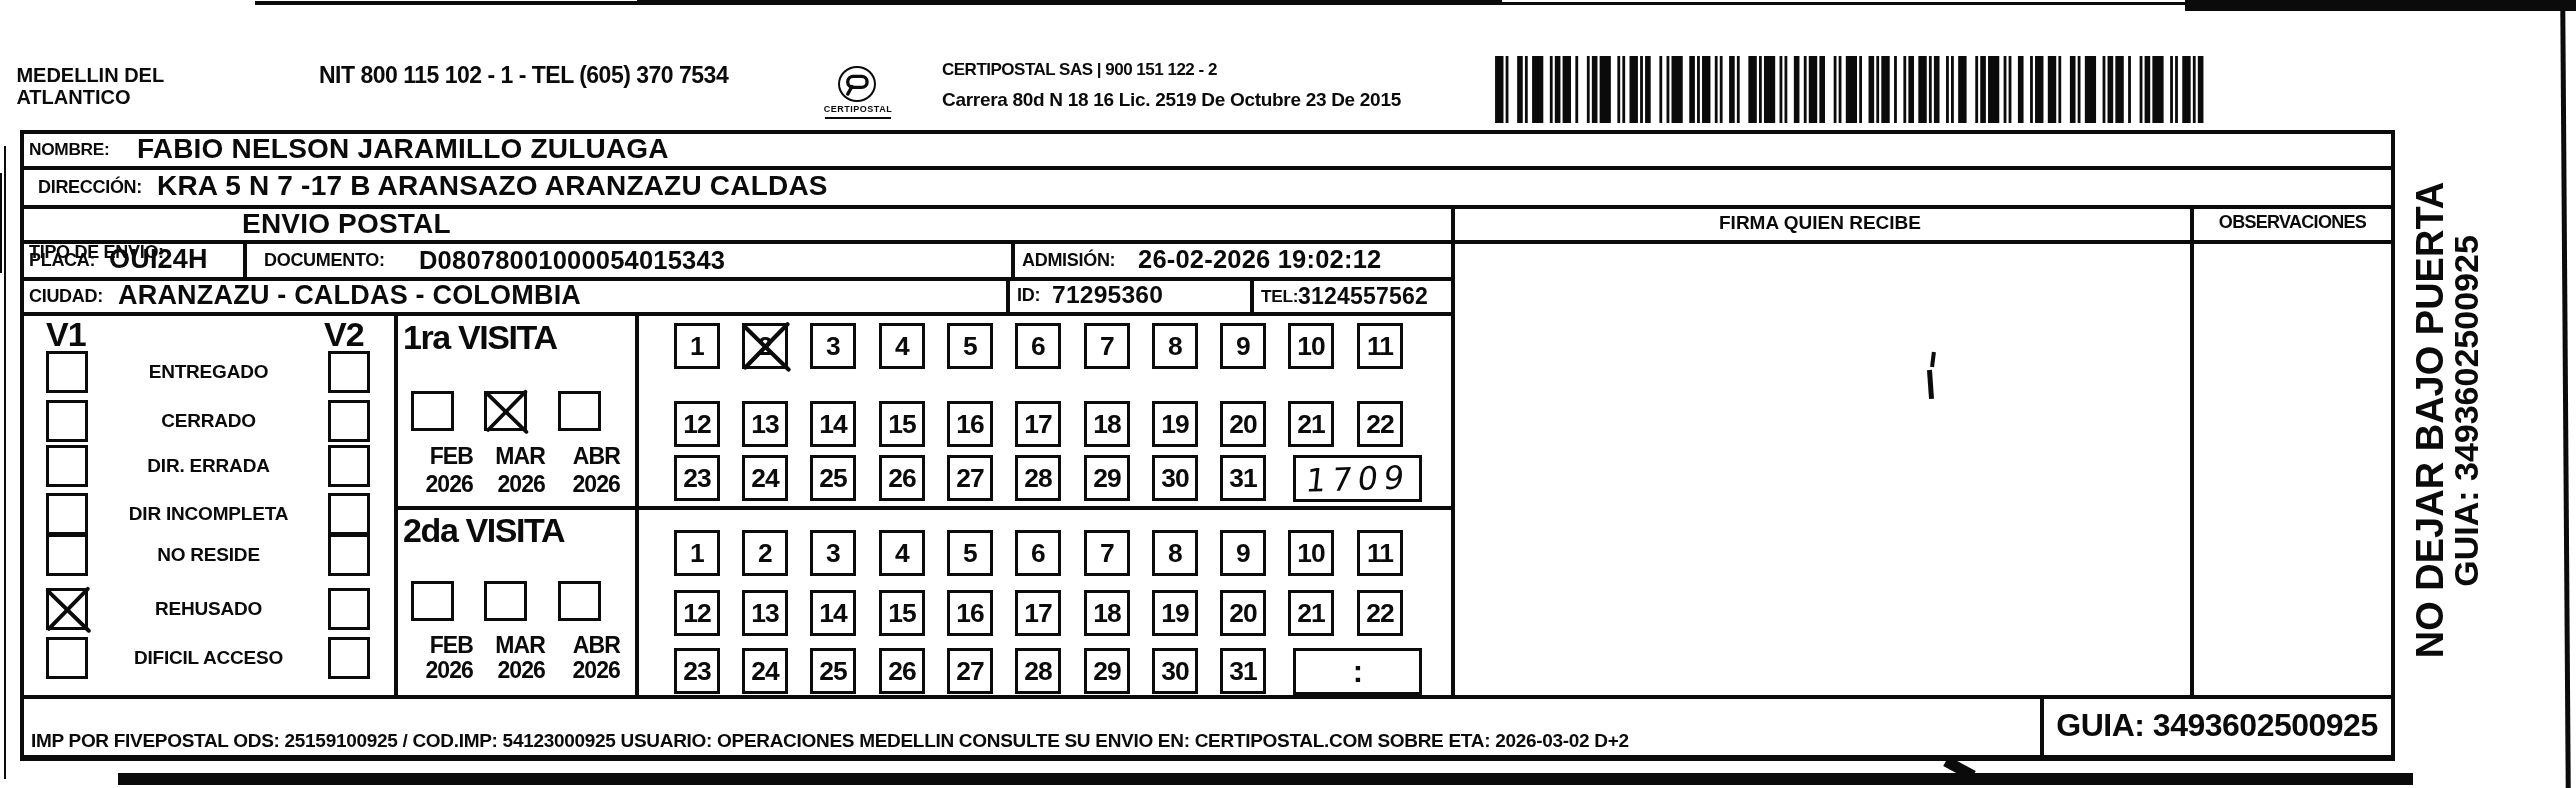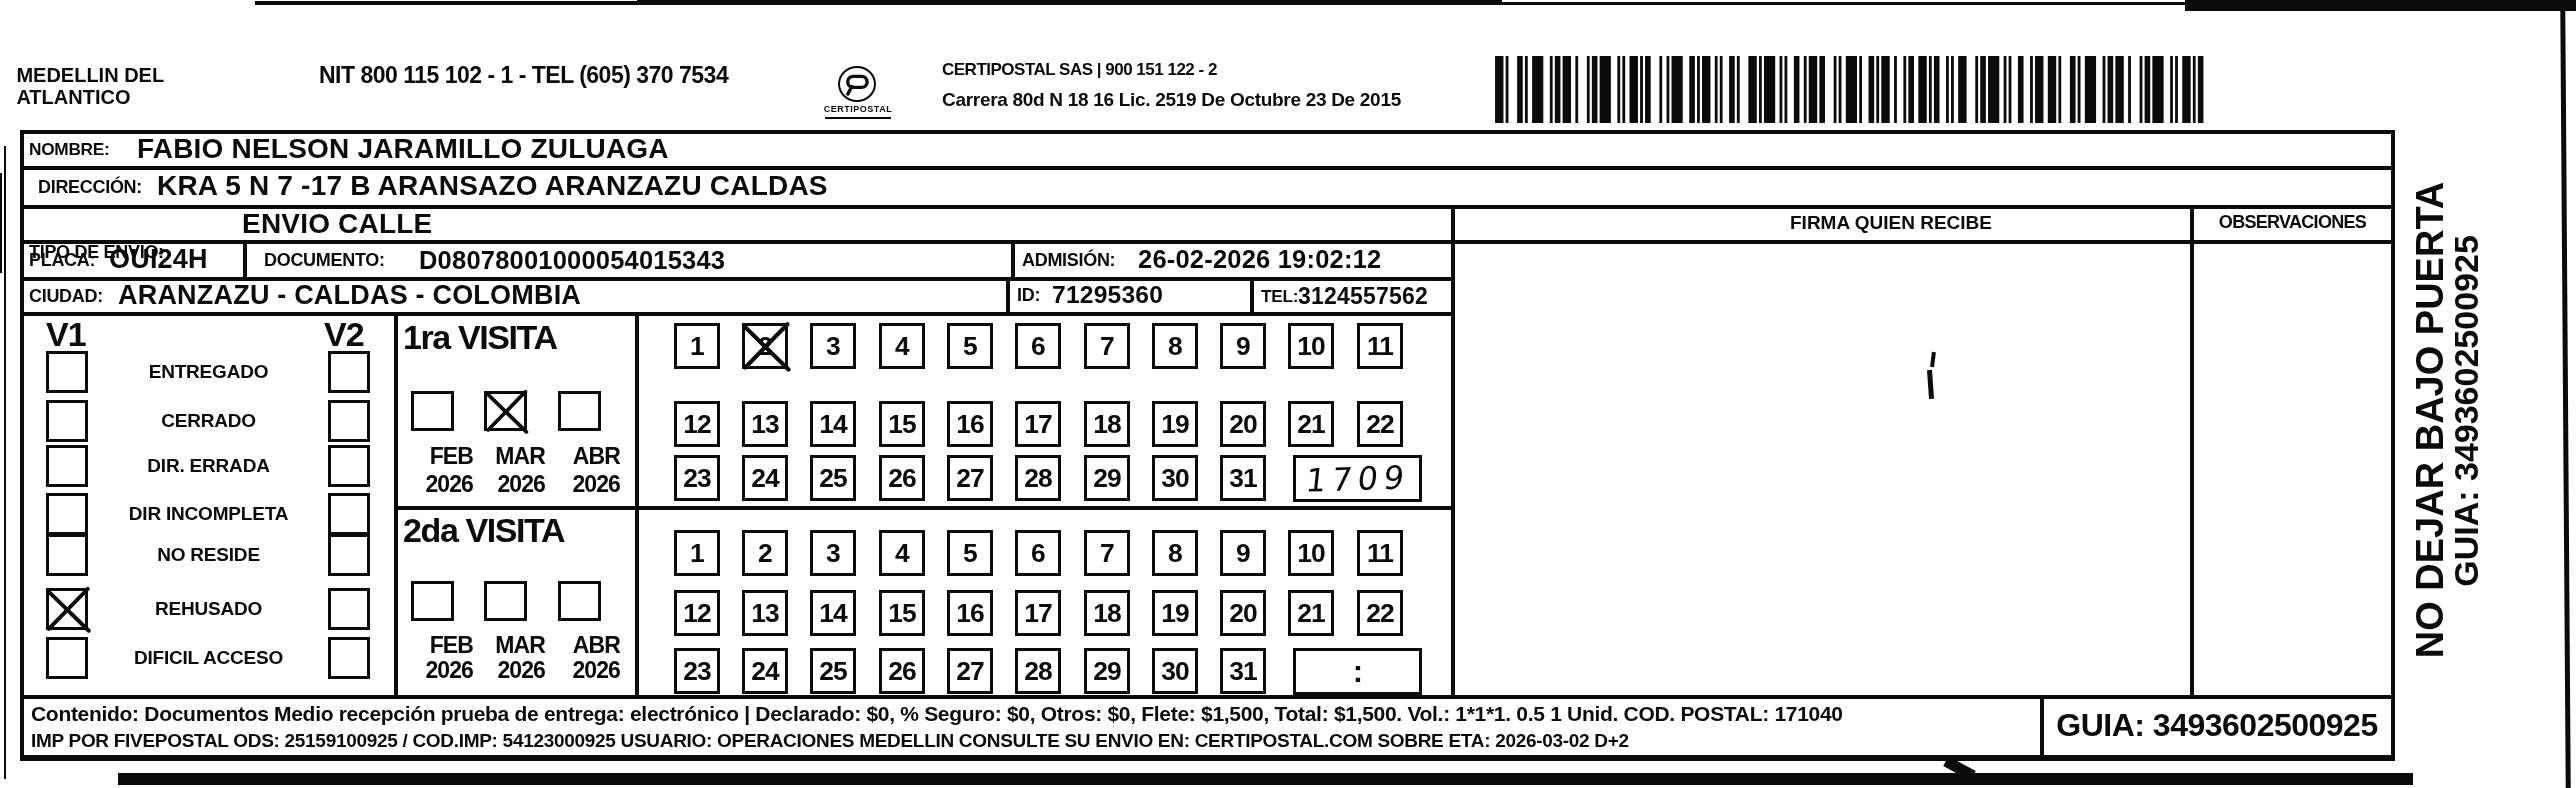--- a/index.html
+++ b/index.html
@@ -152,23 +152,23 @@
   <div class="vl" style="left:635px;top:312px;width:3.6px;height:386px;"></div>
   <div class="vl" style="left:2040px;top:695px;width:3.6px;height:64px;"></div>
 
   <div class="lbl" style="left:29px;top:139px;font-size:17.3px;">NOMBRE:</div>
   <div class="val" style="left:137px;top:133px;font-size:28px;">FABIO NELSON JARAMILLO ZULUAGA</div>
 
   <div class="lbl" style="left:38px;top:177px;font-size:18px;">DIRECCIÓN:</div>
   <div class="val" style="left:157px;top:170px;font-size:28px;">KRA 5 N 7 -17 B ARANSAZO ARANZAZU CALDAS</div>
 
   <div class="lbl" style="left:29px;top:213px;font-size:18px;margin-top:29px;">TIPO DE ENVIO:</div>
-  <div class="val" style="left:242px;top:208px;font-size:28px;">ENVIO CALLE</div>
-
-  <div class="hdr" style="left:1451px;top:212px;width:880px;text-align:center;font-size:19px;">FIRMA QUIEN RECIBE</div>
+  <div class="val" style="left:242px;top:208px;font-size:28px;">ENVIO POSTAL</div>
+
+  <div class="hdr" style="left:1451px;top:212px;width:738px;text-align:center;font-size:19px;">FIRMA QUIEN RECIBE</div>
   <div class="hdr" style="left:2190px;top:212px;width:205px;text-align:center;font-size:18px;letter-spacing:-0.7px;">OBSERVACIONES</div>
 
   <div class="lbl" style="left:29px;top:250px;font-size:18px;">PLACA:</div>
   <div class="val" style="left:109px;top:244px;font-size:27px;">OUI24H</div>
 
   <div class="lbl" style="left:264px;top:250px;font-size:18px;">DOCUMENTO:</div>
   <div class="val" style="left:419px;top:246px;font-size:25.5px;">D08078001000054015343</div>
 
   <div class="lbl" style="left:1022px;top:250px;font-size:18px;">ADMISIÓN:</div>
   <div class="val" style="left:1138px;top:245px;font-size:25.5px;">26-02-2026 19:02:12</div>
@@ -181,21 +181,20 @@
 
   <div class="lbl" style="left:1261px;top:286px;font-size:17.3px;">TEL:</div>
   <div class="val" style="left:1298px;top:283px;font-size:23px;">3124557562</div>
 
   <div class="hdr" style="left:46px;top:315px;font-size:34px;letter-spacing:-0.9px;">V1</div>
   <div class="hdr" style="left:324px;top:315px;font-size:34px;letter-spacing:-0.9px;">V2</div>
 
   <div class="hdr" style="left:403px;top:318px;font-size:34px;letter-spacing:-1.4px;">1ra VISITA</div>
   <div class="hdr" style="left:403px;top:511px;font-size:34px;letter-spacing:-1.4px;">2da VISITA</div>
 
-  <div class="lbl" style="left:31px;top:702px;font-size:21px;font-weight:600;">Contenido: Documentos Medio recepción prueba de entrega: electrónico | Declarado: $0, % Seguro: $0, Otros: $0, Flete: $1,500, Total: $1,500. Vol.: 1*1*1. 0.5  1 Unid. COD. POSTAL: 171040</div>
   <div class="lbl" style="left:31px;top:730px;font-size:19px;">IMP POR FIVEPOSTAL ODS: 25159100925 / COD.IMP: 54123000925 USUARIO: OPERACIONES MEDELLIN CONSULTE SU ENVIO EN: CERTIPOSTAL.COM SOBRE ETA: 2026-03-02 D+2</div>
   <div class="hdr" style="left:2043px;top:695px;width:348px;height:61px;display:flex;align-items:center;justify-content:center;font-size:32px;font-weight:600;letter-spacing:-0.5px;">GUIA: 3493602500925</div>
 
   <div class="vtext" style="left:2147px;top:399px;width:565px;height:42px;font-size:38px;transform:rotate(-90deg);">NO DEJAR BAJO PUERTA</div>
   <div class="vtext" style="left:2256px;top:392px;width:419px;height:38px;font-size:34px;font-weight:600;transform:rotate(-90deg);">GUIA: 3493602500925</div>
 
   <div class="art" style="left:1931px;top:352px;width:3.6px;height:14.6px;transform:rotate(7deg);"></div>
   <div class="art" style="left:1928px;top:370px;width:4.6px;height:29px;transform:rotate(-4deg);"></div>
 
   <div class="art" style="left:255px;top:0.9px;width:382px;height:4.6px;"></div>

